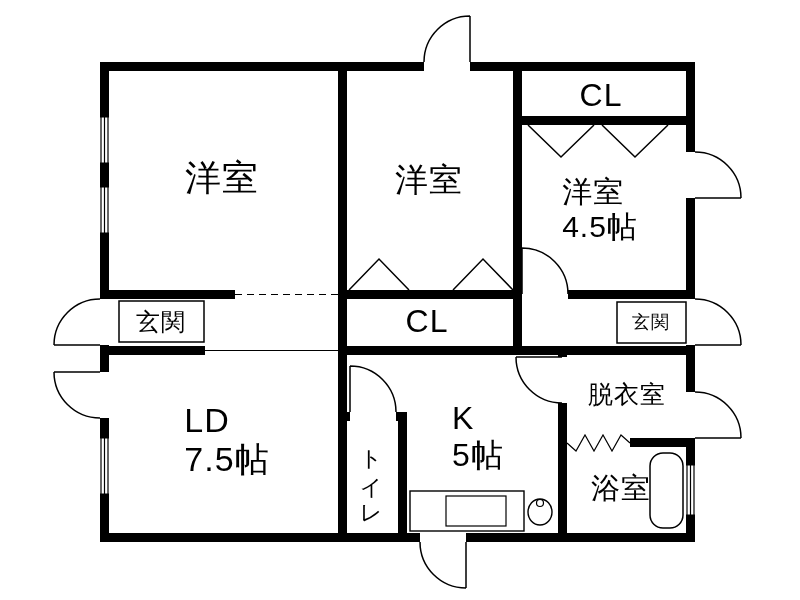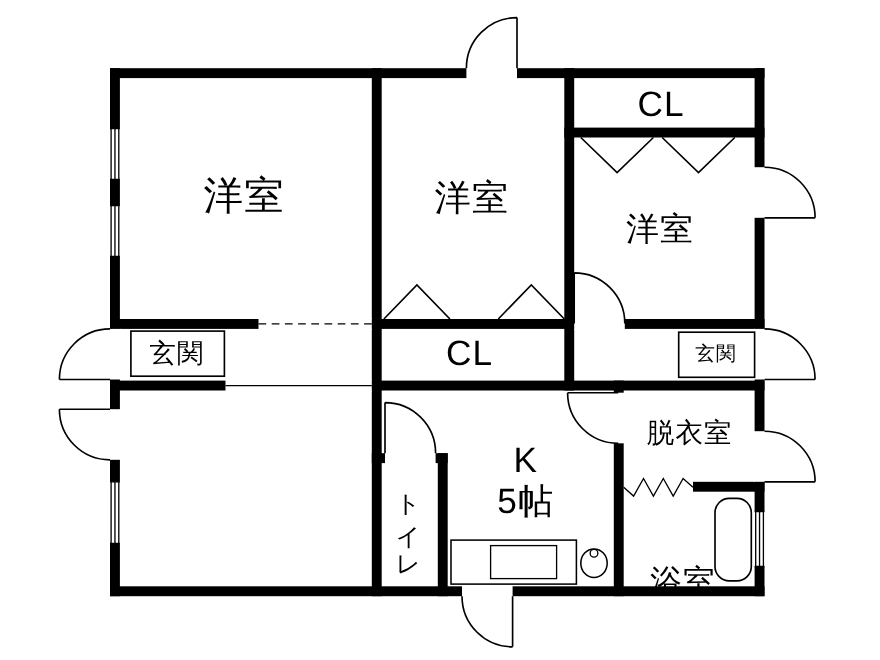--- a/index.html
+++ b/index.html
@@ -1,20 +1,20 @@
 <!DOCTYPE html>
 <html><head>
 <meta charset="utf-8">
 <title>Floor Plan</title>
 <style>
   html,body{margin:0;padding:0;background:#fff;}
   .canvas{position:relative;width:800px;height:600px;background:#fff;overflow:hidden;
           font-family:"Liberation Sans","DejaVu Sans",sans-serif;color:#000;}
   .canvas svg{position:absolute;left:0;top:0;}
-  .lbl{position:absolute;transform:translate(-50%,-50%);text-align:center;white-space:nowrap;
+  .lbl{position:absolute;transform:translate(-50%,-50%);white-space:nowrap;
        line-height:1.15;letter-spacing:1px;}
   .v{writing-mode:vertical-rl;text-orientation:upright;letter-spacing:3px;line-height:1;}
   .fs36{font-size:36px}.fs34{font-size:34px}.fs33{font-size:33px}.fs32{font-size:32px}
   .fs30{font-size:30px}.fs29{font-size:29px}.fs25{font-size:25px}.fs24{font-size:24px}
   .fs22{font-size:22px}.fs18{font-size:18px}
   .wall{fill:#000;}
   .gap{fill:#fff;}
   .ln{stroke:#000;stroke-width:1.4;fill:none;}
   .thin{stroke-width:1.2;}
   .arc{stroke:#000;stroke-width:1.5;fill:none;}
@@ -142,33 +142,38 @@
   </div>
 
   <div class="lbl fs33" style="left:429px;top:180px;">
     <div>洋室</div>
   </div>
 
   <div class="lbl fs32" style="left:601px;top:95px;">CL</div>
 
   <div class="lbl fs30" style="left:600px;top:209px;">
     <div>洋室</div>
+    <div>4.5帖</div>
   </div>
 
   <div class="lbl fs24" style="left:161px;top:322px;">玄関</div>
 
   <div class="lbl fs32" style="left:427px;top:321px;">CL</div>
 
   <div class="lbl fs18" style="left:651px;top:322px;">玄関</div>
 
+  <div class="lbl fs34" style="left:227px;top:440px;">
+    <div>LD</div>
+    <div>7.5帖</div>
+  </div>
 
   <div class="lbl v fs22" style="left:371px;top:476px;">トイレ</div>
 
   <div class="lbl fs32" style="left:478px;top:437px;">
     <div>K</div>
     <div>5帖</div>
   </div>
 
   <div class="lbl fs25" style="left:627px;top:394px;">脱衣室</div>
 
-  <div class="lbl fs29" style="left:621px;top:489px;margin-top:41px;">浴室</div>
+  <div class="lbl fs29" style="left:621px;top:489px;">浴室</div>
 
 </div>
 
 </body></html>

